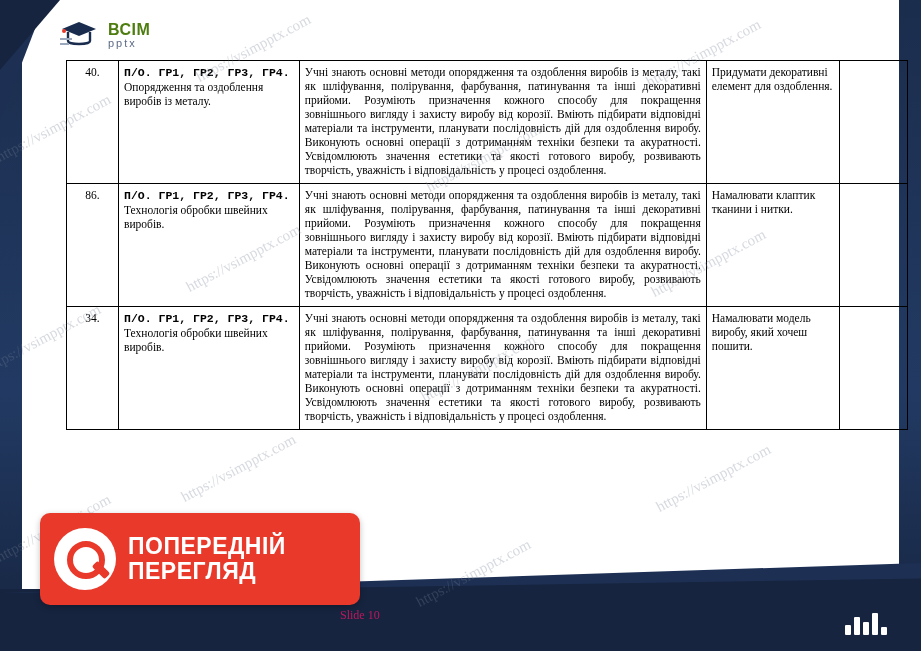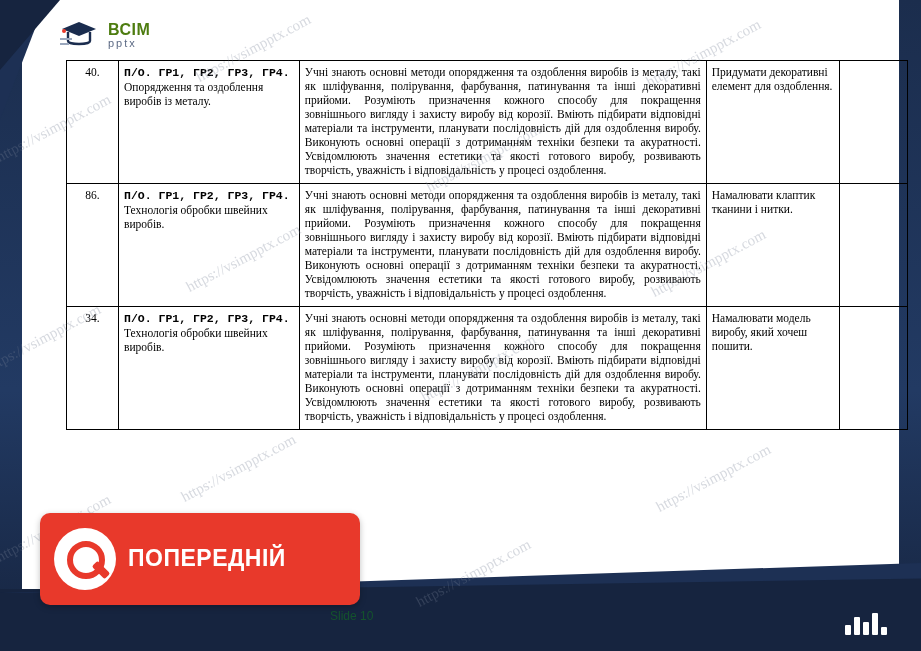--- a/index.html
+++ b/index.html
@@ -172,23 +172,23 @@
     color: #ffffff;
     font-weight: bold;
     font-size: 23px;
     line-height: 1.1;
     letter-spacing: .5px;
   }
 
   
   .slide-num {
     position: absolute;
-    left: 330px; bottom: 28px;
-    color: #14532d;
-    font-family: Liberation Sans, sans-serif;
+    left: 340px; bottom: 28px;
+    color: #be185d;
+    font-family: Liberation Serif, serif;
     font-size: 12px;
     z-index: 6;
   }
   .bars {
     position: absolute;
     right: 34px; bottom: 16px;
     display: flex; align-items: flex-end; gap: 3px;
     z-index: 6;
   }
   .bars i {
@@ -287,16 +287,17 @@
       <i style="height:18px"></i>
       <i style="height:13px"></i>
       <i style="height:22px"></i>
       <i style="height:8px"></i>
   </div>
 
   <div class="preview-badge">
     <div class="magnifier"></div>
     <div class="preview-text">
       <div>ПОПЕРЕДНІЙ</div>
+      <div>ПЕРЕГЛЯД</div>
     </div>
   </div>
 
 </div>
 
 </body></html>

